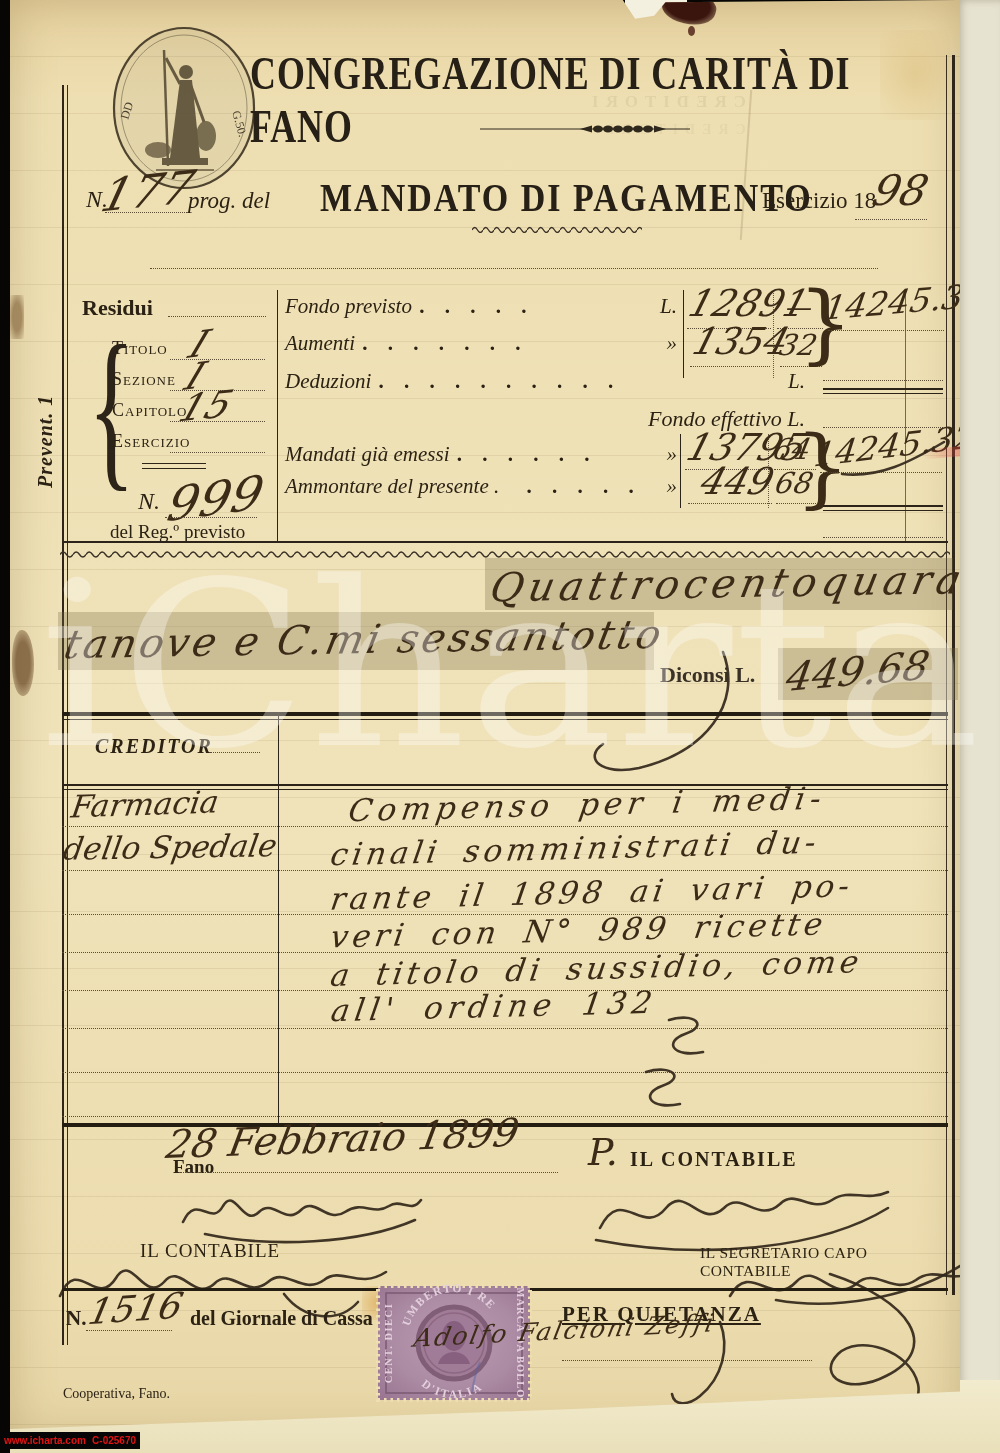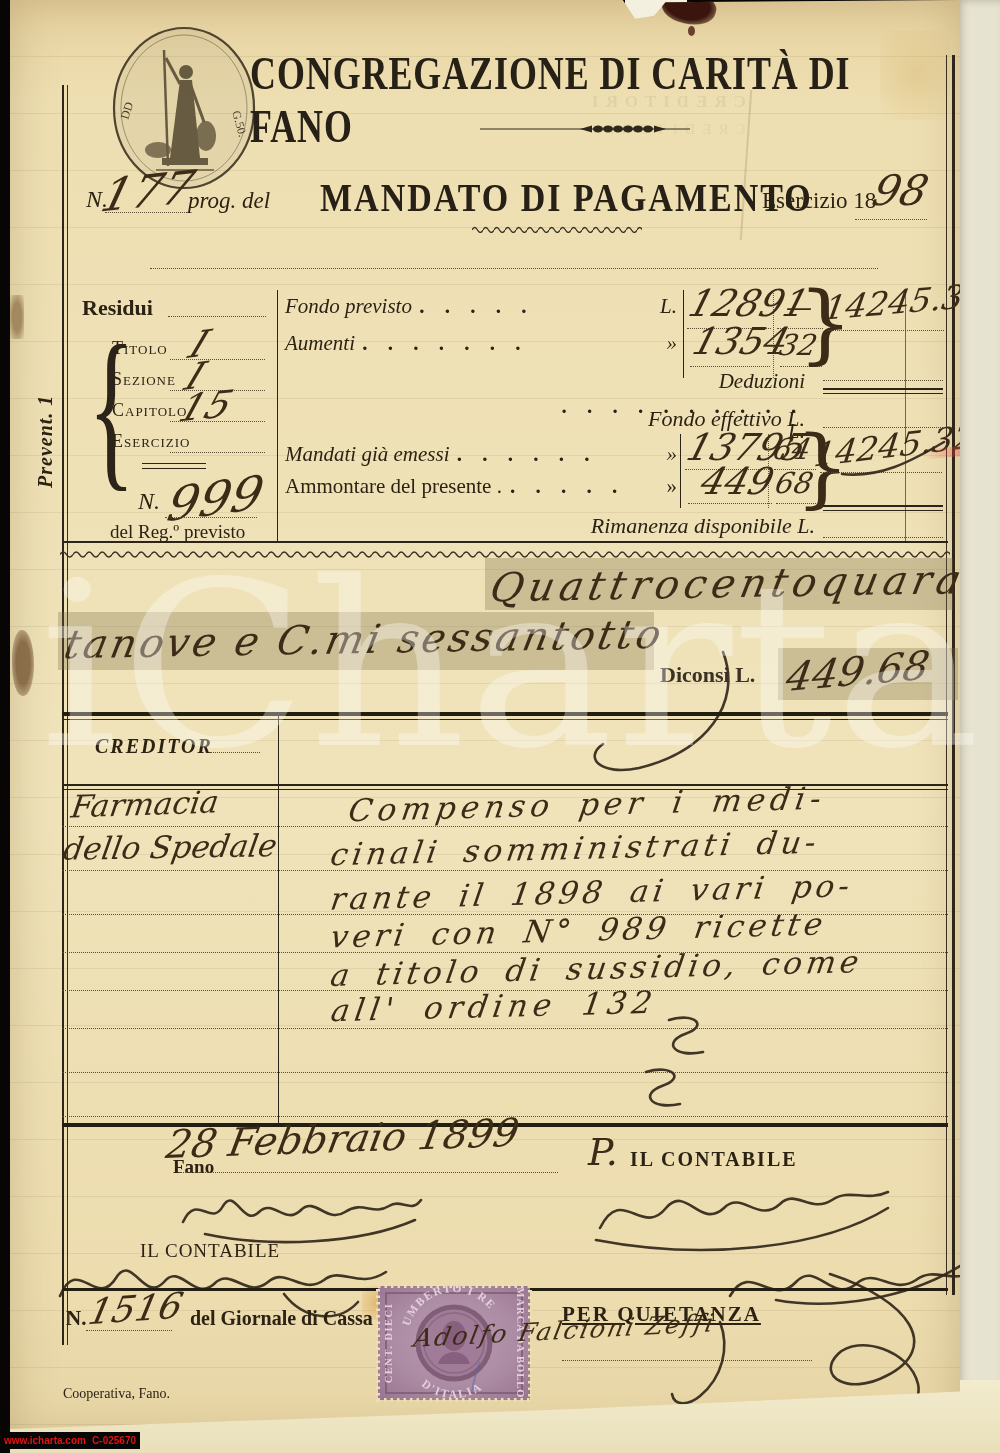--- a/index.html
+++ b/index.html
@@ -153,37 +153,36 @@
     <div class="abs frow" style="left:275px;top:294px;width:392px;font-size:21px;font-style:italic;">
       <span class="lbl">Fondo previsto</span>
       <span class="dots">. . . . .</span>
       <span>L.</span>
     </div>
     <div class="abs frow" style="left:275px;top:331px;width:392px;font-size:21px;font-style:italic;">
       <span class="lbl">Aumenti</span>
       <span class="dots">. . . . . . .</span>
       <span>»</span>
     </div>
-    <div class="abs frow" style="left:275px;top:369px;width:520px;font-size:21px;font-style:italic;flex-direction:column;">
+    <div class="abs frow" style="left:275px;top:369px;width:520px;font-size:21px;font-style:italic;">
       <span class="lbl">Deduzioni</span>
       <span class="dots">. . . . . . . . . .</span>
       <span>L.</span>
     </div>
     <div class="abs print it" style="left:480px;top:406px;width:315px;font-size:22px;text-align:right;">Fondo effettivo L.</div>
     <div class="abs frow" style="left:275px;top:442px;width:392px;font-size:21px;font-style:italic;">
       <span class="lbl">Mandati già emessi</span>
       <span class="dots">. . . . . .</span>
       <span>»</span>
     </div>
-    <div class="abs frow" style="left:275px;top:474px;width:392px;font-size:21px;">
+    <div class="abs frow" style="left:275px;top:474px;width:392px;font-size:21px;font-style:italic;gap:20px;">
       <span class="lbl">Ammontare del presente .</span>
       <span class="dots">. . . . .</span>
       <span>»</span>
     </div>
-    <div class="abs print it" style="left:450px;top:513px;width:355px;font-size:22px;text-align:right;">Rimanenza disponibile L.</div>
 
     <div class="abs vline" style="left:673px;top:290px;height:88px;"></div>
     <div class="abs vdot" style="left:763px;top:290px;height:88px;"></div>
     <div class="abs vline" style="left:670px;top:434px;height:74px;"></div>
     <div class="abs vdot" style="left:758px;top:434px;height:74px;"></div>
     <div class="abs vdot" style="left:895px;top:290px;height:251px;border-left-style:solid;border-left-color:#7a6948;"></div>
 
     <span class="abs hw" style="left:680px;top:282px;font-size:37px;transform:skewX(-16deg);">12891</span>
     <span class="abs hw" style="left:776px;top:292px;font-size:26px;">—</span>
     <div class="abs dot" style="left:677px;top:328px;width:84px;"></div>
@@ -279,20 +278,21 @@
       <path d="M8,52 C26,10 44,66 64,34 C80,8 92,60 112,38 C128,18 142,58 162,40 C180,22 194,56 216,38 C234,22 250,52 272,36 C290,22 306,46 334,28" stroke-width="3"></path>
       <path d="M232,50 C252,76 286,80 306,58"></path>
     </svg>
 
     <span class="abs hw" style="left:578px;top:1130px;font-size:38px;">P.</span>
     <span class="abs print b" style="left:620px;top:1148px;font-size:20px;letter-spacing:2px;">IL CONTABILE</span>
     <svg class="abs sig" style="left:570px;top:1168px;" width="330" height="100" viewBox="0 0 330 100">
       <path d="M20,60 C42,16 62,70 86,40 C106,16 120,62 144,40 C162,22 178,56 200,36 C216,20 230,46 252,32 C270,20 286,34 308,24"></path>
       <path d="M308,40 C240,82 120,92 16,72"></path>
     </svg>
+    <div class="abs print" style="left:690px;top:1244px;font-size:15.5px;letter-spacing:.5px;">IL SEGRETARIO CAPO CONTABILE</div>
     <svg class="abs sig" style="left:710px;top:1246px;" width="255" height="80" viewBox="0 0 255 80">
       <path d="M10,50 C30,14 52,62 76,36 C96,14 112,58 136,38 C156,20 172,50 196,34 C214,20 232,38 250,26" stroke-width="3"></path>
     </svg>
     <svg class="abs sig" style="left:760px;top:1256px;" width="210" height="165" viewBox="0 0 210 165">
       <path d="M196,6 C140,44 60,54 6,44"></path>
       <path d="M60,18 C140,44 172,92 116,120 C78,140 46,120 68,98 C88,78 140,94 148,128 C154,156 114,164 78,150" stroke-width="2.8"></path>
     </svg>
 
     <div class="abs" style="left:52px;top:1288px;width:886px;height:2.5px;background:#241d12;"></div>
     <span class="abs print b" style="left:56px;top:1306px;font-size:21px;">N.</span>

